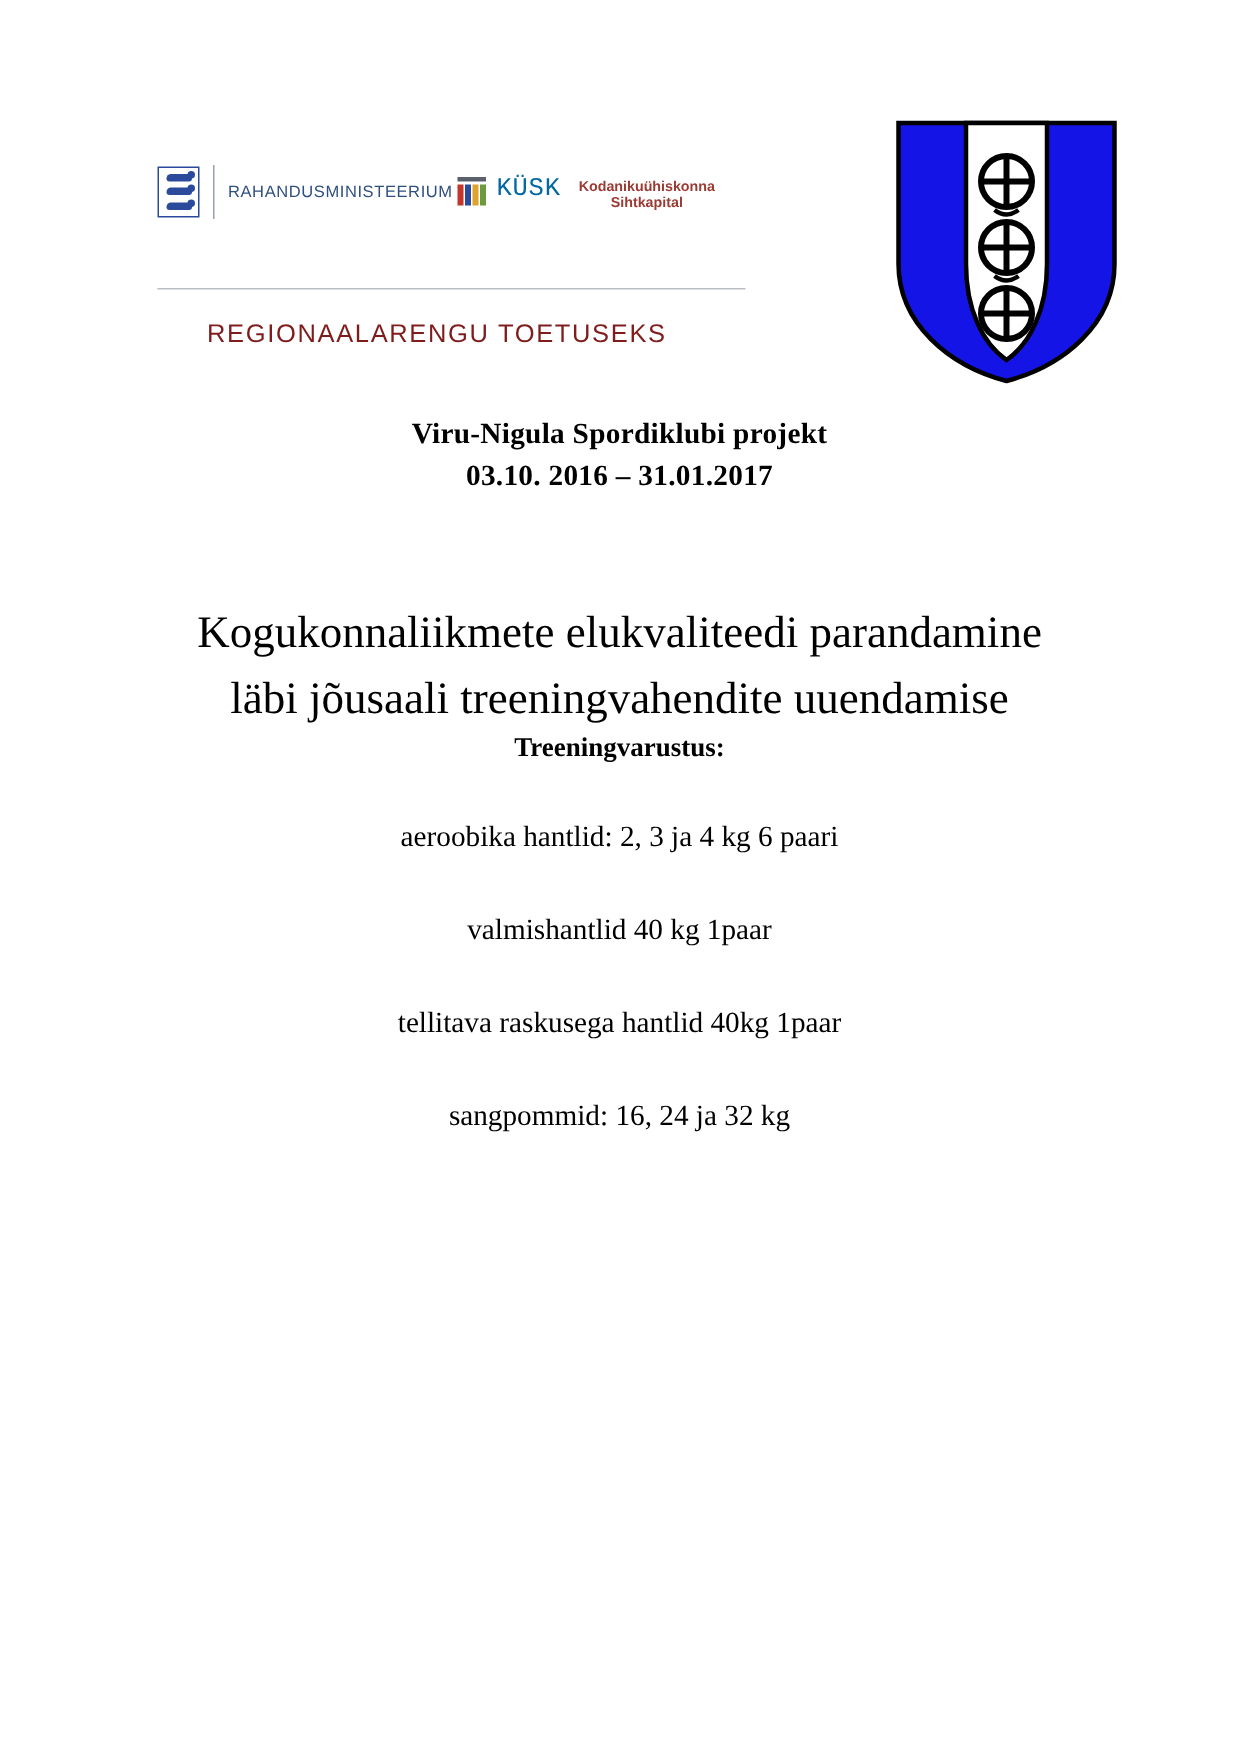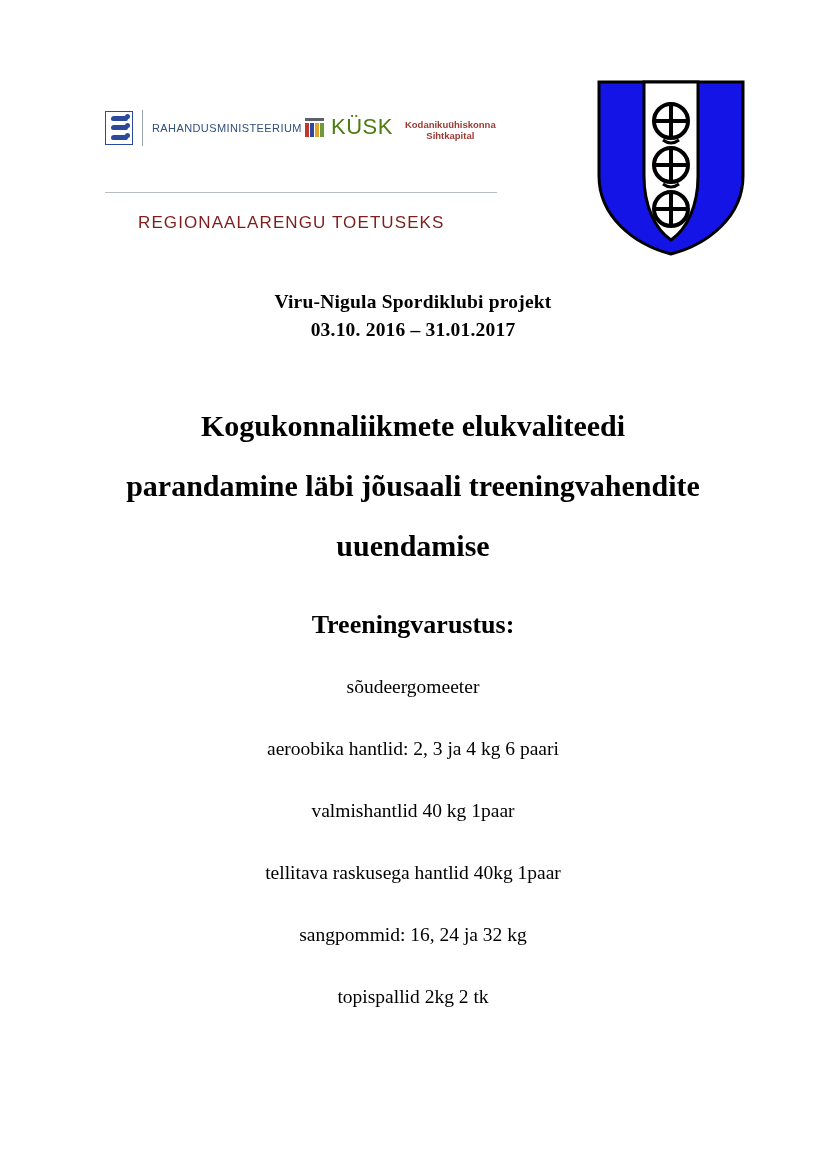--- a/index.html
+++ b/index.html
@@ -120,25 +120,25 @@
   .kysk-mark:before {
     content: "";
     position: absolute;
     left: 0;
     top: 0;
     width: 19px;
     height: 3px;
     background: #5b616b;
   }
   .kysk-word {
-    font-family: Liberation Sans, sans-serif;
-    font-size: 22px;
+    font-family: Liberation Mono, monospace;
+    font-size: 17px;
     line-height: 25px;
     letter-spacing: 0.5px;
-    color: #4d7c0f;
+    color: #0369a1;
     margin-top: 0px;
   }
   .kysk-sub {
     margin-top: 5px;
     margin-left: 6px;
     font-family: "Liberation Sans", sans-serif;
     font-size: 9.5px;
     line-height: 11px;
     font-weight: bold;
     color: #9a3a33;
@@ -173,43 +173,42 @@
     top: 80px;
     width: 148px;
     height: 176px;
   }
   .shield svg { display: block; }
 
   
   .doc-body {
     position: absolute;
     left: 0;
-    top: 288px;
+    top: 276px;
     width: 826px;
   }
   .t-center { text-align: center; }
 
   .proj-head {
     font-size: 19.5px;
     font-weight: bold;
     line-height: 28px;
     letter-spacing: 0.2px;
   }
 
   .main-title {
-    margin-top: 52px;
+    margin-top: 68px;
     font-size: 30px;
-    font-weight: bold;
-    line-height: 60px;
+    font-weight: normal;
+    line-height: 44px;
     padding: 0 120px;
   }
 
   .equip-head {
-    margin-top: 34px;
-    font-size: 26px;
+    font-size: 18px;
     font-weight: bold;
   }
 
   .equip-item {
     margin-top: 38px;
     font-size: 19.5px;
     line-height: 24px;
   }
   .equip-item.first { margin-top: 35px; }
 </style>
@@ -277,22 +276,20 @@
 
     <div class="proj-head t-center">
       <div>Viru-Nigula Spordiklubi projekt</div>
       <div>03.10. 2016 – 31.01.2017</div>
     </div>
 
     <div class="main-title t-center">Kogukonnaliikmete elukvaliteedi parandamine läbi jõusaali treeningvahendite uuendamise</div>
 
     <div class="equip-head t-center">Treeningvarustus:</div>
 
-    <div class="equip-item first t-center">sõudeergomeeter</div>
     <div class="equip-item t-center">aeroobika hantlid: 2, 3 ja 4 kg 6 paari</div>
     <div class="equip-item t-center">valmishantlid 40 kg 1paar</div>
     <div class="equip-item t-center">tellitava raskusega hantlid 40kg 1paar</div>
     <div class="equip-item t-center">sangpommid: 16, 24 ja 32 kg</div>
-    <div class="equip-item t-center">topispallid 2kg 2 tk</div>
 
   </div>
 
 </div>
 
 </body></html>

